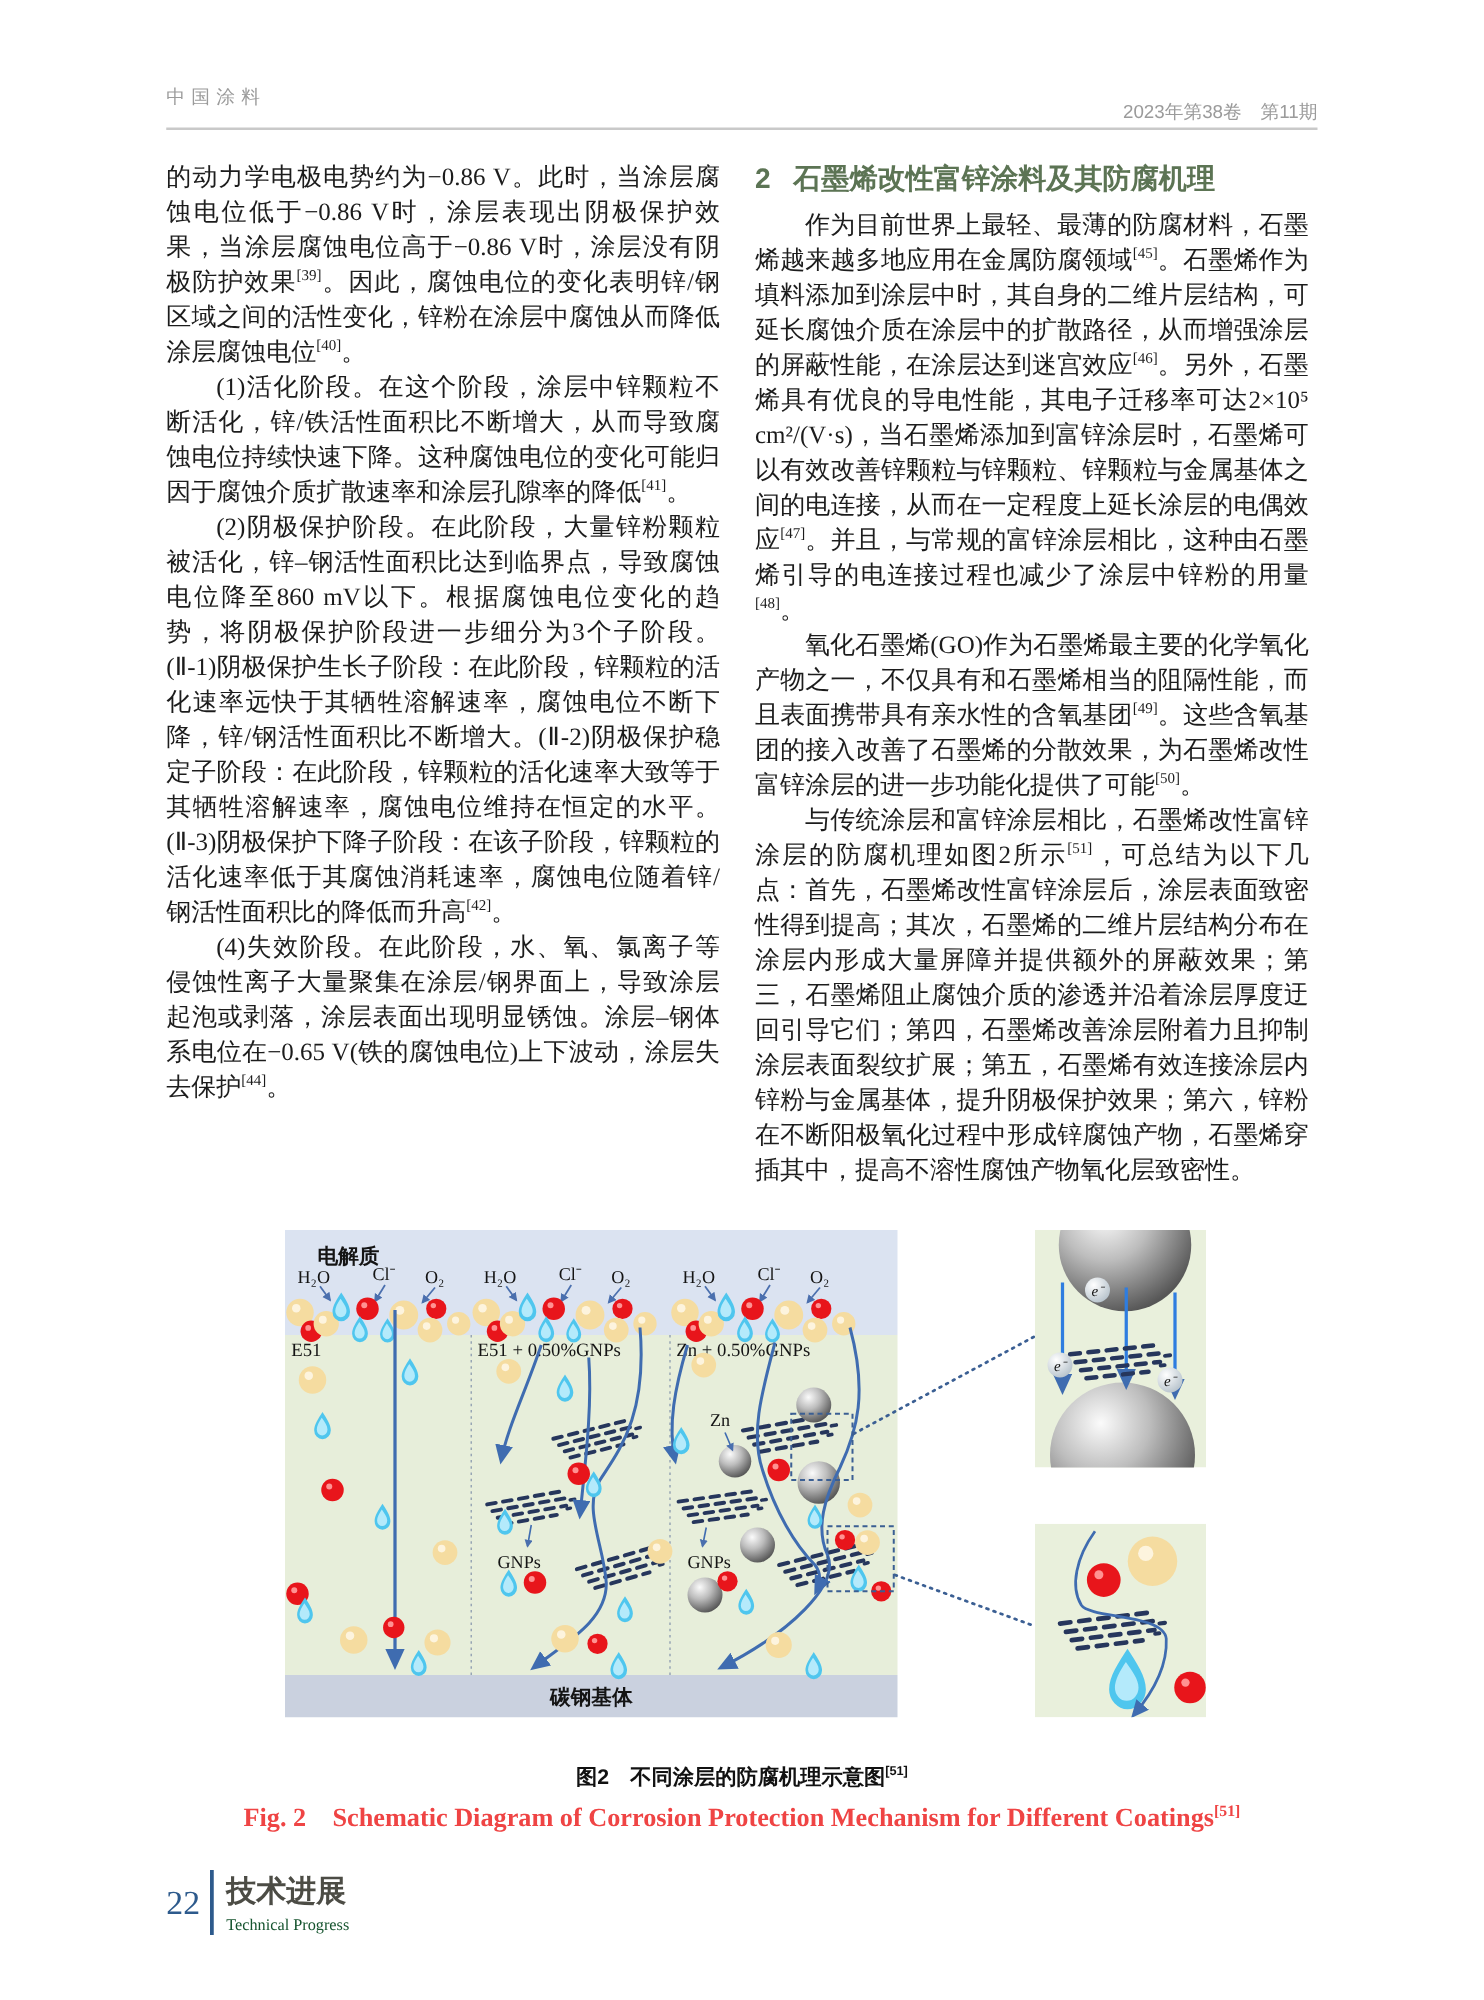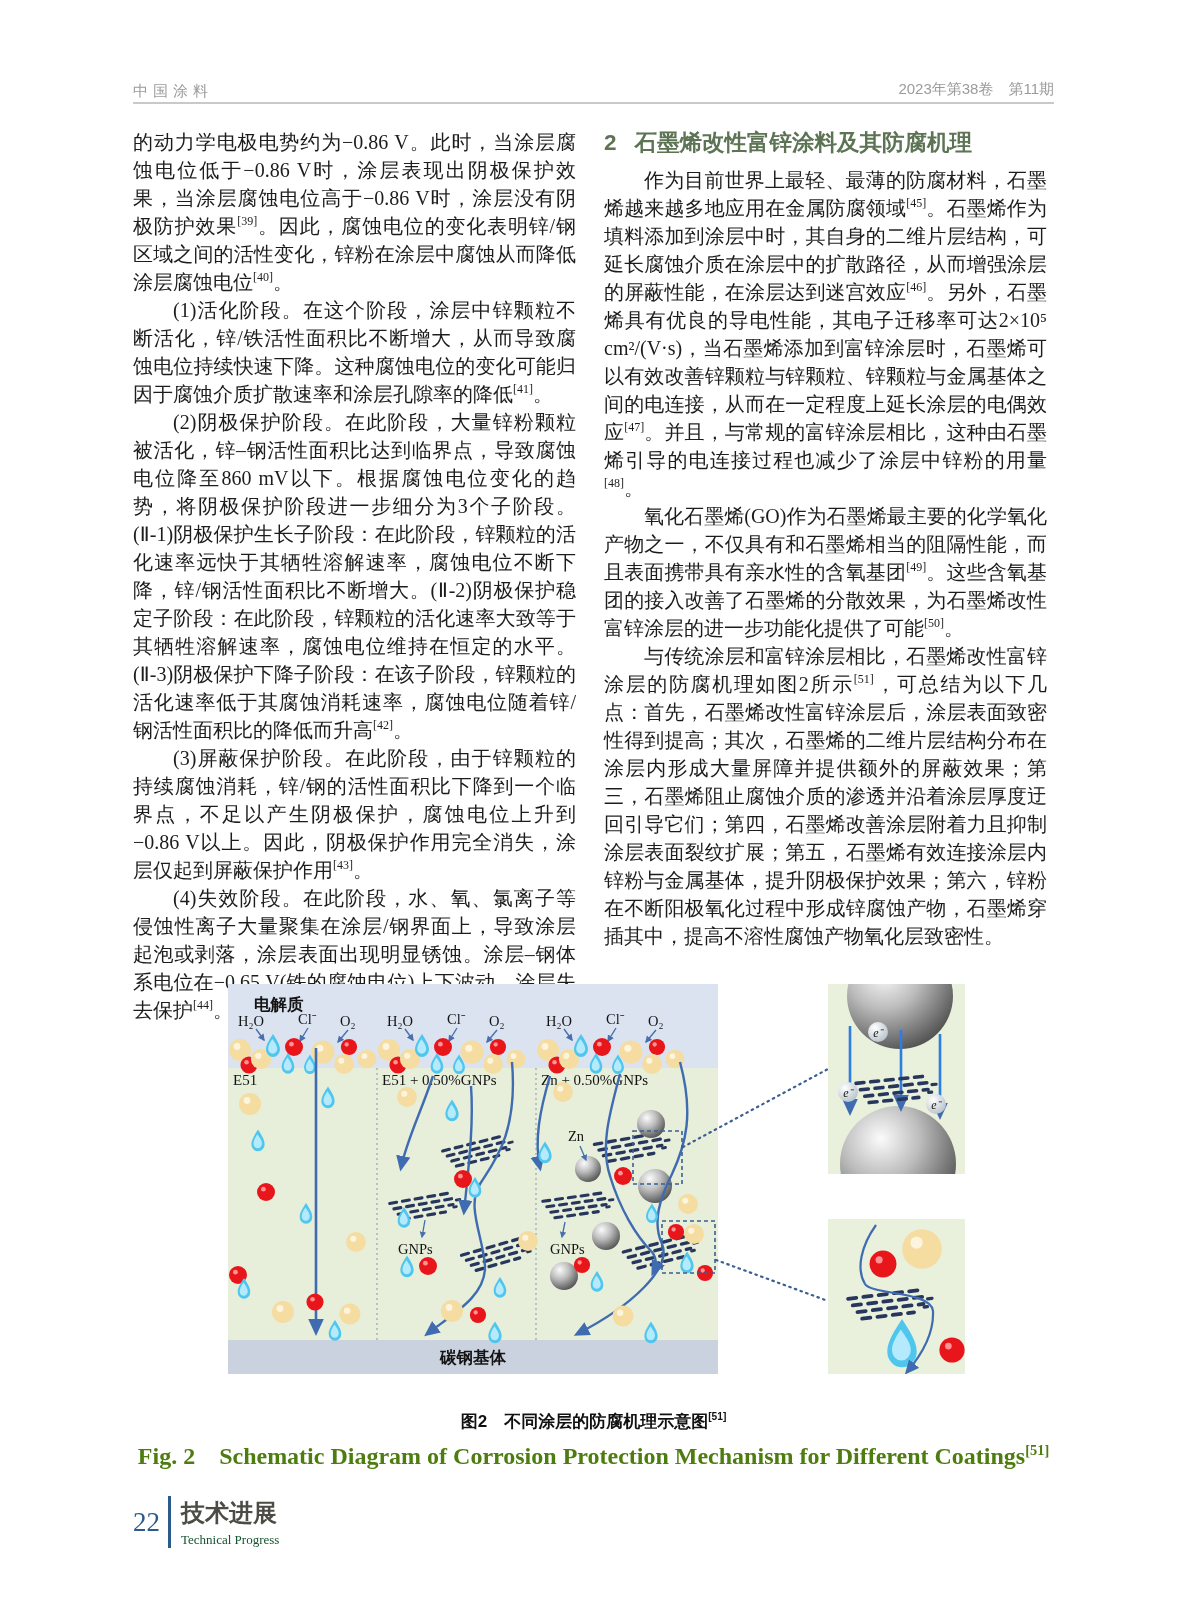--- a/index.html
+++ b/index.html
@@ -1,19 +1,19 @@
 <!DOCTYPE html>
 <html><head>
 <meta charset="utf-8">
 <style>
   html,body{margin:0;padding:0;background:#fff;}
   .page{position:relative;width:1187px;height:1600px;background:#ffffff;overflow:hidden;
         font-family:"Liberation Serif",serif;color:#1c1c1c;}
   
-  .hdr-left{position:absolute;left:133px;top:82px;font-size:15px;letter-spacing:5px;color:#9b9b9b;
+  .hdr-left{position:absolute;left:133px;top:68px;font-size:15px;letter-spacing:5px;color:#9b9b9b;
             font-family:"Liberation Sans",sans-serif;}
   .hdr-right{position:absolute;right:133px;top:80px;font-size:15px;color:#9b9b9b;
              font-family:"Liberation Sans",sans-serif;margin-left:24px;}
   .hdr-rule{position:absolute;left:133px;top:102px;width:921px;height:2px;background:#c9c9c9;}
   
   .col{position:absolute;top:128px;width:443px;font-size:20px;line-height:28px;
        text-align:justify;text-justify:inter-character;}
   .col-left{left:133px;}
   .col-right{left:604px;}
   .col p{margin:0;text-indent:2em;}
@@ -21,21 +21,21 @@
   sup{font-size:0.6em;vertical-align:super;line-height:0;}
   .sec-heading{font-family:"Liberation Sans",sans-serif;font-weight:bold;font-size:22.5px;
                color:#5c7454;margin:0 0 8px 0;line-height:30px;text-indent:0;display:flex;gap:18px;}
   
   .figure-wrap{position:absolute;left:228px;top:984px;width:737px;height:390px;}
   .fig-svg text{font-family:"Liberation Serif",serif;fill:#141414;}
   
   .cap-cn{position:absolute;left:133px;top:1410px;width:921px;text-align:center;
           font-family:"Liberation Sans",sans-serif;font-weight:bold;font-size:17px;color:#111;}
   .cap-en{position:absolute;left:133px;top:1440px;width:921px;text-align:center;
-          font-family:"Liberation Serif",serif;font-weight:bold;font-size:24px;color:#4d7c0f;}
+          font-family:"Liberation Serif",serif;font-weight:bold;font-size:21px;color:#ef4444;}
   
   .footer{position:absolute;left:133px;top:1496px;height:52px;display:flex;align-items:stretch;}
   .page-num{font-family:"Liberation Serif",serif;font-size:27px;color:#2d5a8c;
             align-self:center;padding-right:8px;}
   .foot-bar{width:3px;background:#2d5a8c;}
   .foot-text{padding-left:10px;display:flex;flex-direction:column;justify-content:center;}
   .foot-cn{font-family:"Liberation Sans",sans-serif;font-weight:bold;font-size:24px;color:#4c4c45;}
   .foot-en{font-family:"Liberation Serif",serif;font-size:13px;color:#14532d;margin-top:3px;}
 </style>
 </head>
@@ -44,21 +44,20 @@
 <div class="page">
 
   <div class="hdr-left">中国涂料</div>
   <div class="hdr-right">2023年第38卷　第11期</div>
   <div class="hdr-rule"></div>
 
   <div class="col col-left">
     <p class="noindent">的动力学电极电势约为−0.86 V。此时，当涂层腐蚀电位低于−0.86 V时，涂层表现出阴极保护效果，当涂层腐蚀电位高于−0.86 V时，涂层没有阴极防护效果<sup>[39]</sup>。因此，腐蚀电位的变化表明锌/钢区域之间的活性变化，锌粉在涂层中腐蚀从而降低涂层腐蚀电位<sup>[40]</sup>。</p>
     <p>(1)活化阶段。在这个阶段，涂层中锌颗粒不断活化，锌/铁活性面积比不断增大，从而导致腐蚀电位持续快速下降。这种腐蚀电位的变化可能归因于腐蚀介质扩散速率和涂层孔隙率的降低<sup>[41]</sup>。</p>
     <p>(2)阴极保护阶段。在此阶段，大量锌粉颗粒被活化，锌–钢活性面积比达到临界点，导致腐蚀电位降至860 mV以下。根据腐蚀电位变化的趋势，将阴极保护阶段进一步细分为3个子阶段。(Ⅱ-1)阴极保护生长子阶段：在此阶段，锌颗粒的活化速率远快于其牺牲溶解速率，腐蚀电位不断下降，锌/钢活性面积比不断增大。(Ⅱ-2)阴极保护稳定子阶段：在此阶段，锌颗粒的活化速率大致等于其牺牲溶解速率，腐蚀电位维持在恒定的水平。(Ⅱ-3)阴极保护下降子阶段：在该子阶段，锌颗粒的活化速率低于其腐蚀消耗速率，腐蚀电位随着锌/钢活性面积比的降低而升高<sup>[42]</sup>。</p>
-    <p>(3)屏蔽保护阶段。在此阶段，由于锌颗粒的持续腐蚀消耗，锌/钢的活性面积比下降到一个临界点，不足以产生阴极保护，腐蚀电位上升到−0.86 V以上。因此，阴极保护作用完全消失，涂层仅起到屏蔽保护作用<sup>[43]</sup>。</p>
     <p>(4)失效阶段。在此阶段，水、氧、氯离子等侵蚀性离子大量聚集在涂层/钢界面上，导致涂层起泡或剥落，涂层表面出现明显锈蚀。涂层–钢体系电位在−0.65 V(铁的腐蚀电位)上下波动，涂层失去保护<sup>[44]</sup>。</p>
   </div>
 
   <div class="col col-right">
     <div class="sec-heading">
       <span>2</span>
       <span>石墨烯改性富锌涂料及其防腐机理</span>
     </div>
     <p>作为目前世界上最轻、最薄的防腐材料，石墨烯越来越多地应用在金属防腐领域<sup>[45]</sup>。石墨烯作为填料添加到涂层中时，其自身的二维片层结构，可延长腐蚀介质在涂层中的扩散路径，从而增强涂层的屏蔽性能，在涂层达到迷宫效应<sup>[46]</sup>。另外，石墨烯具有优良的导电性能，其电子迁移率可达2×10⁵ cm²/(V·s)，当石墨烯添加到富锌涂层时，石墨烯可以有效改善锌颗粒与锌颗粒、锌颗粒与金属基体之间的电连接，从而在一定程度上延长涂层的电偶效应<sup>[47]</sup>。并且，与常规的富锌涂层相比，这种由石墨烯引导的电连接过程也减少了涂层中锌粉的用量<sup>[48]</sup>。</p>
     <p>氧化石墨烯(GO)作为石墨烯最主要的化学氧化产物之一，不仅具有和石墨烯相当的阻隔性能，而且表面携带具有亲水性的含氧基团<sup>[49]</sup>。这些含氧基团的接入改善了石墨烯的分散效果，为石墨烯改性富锌涂层的进一步功能化提供了可能<sup>[50]</sup>。</p>

